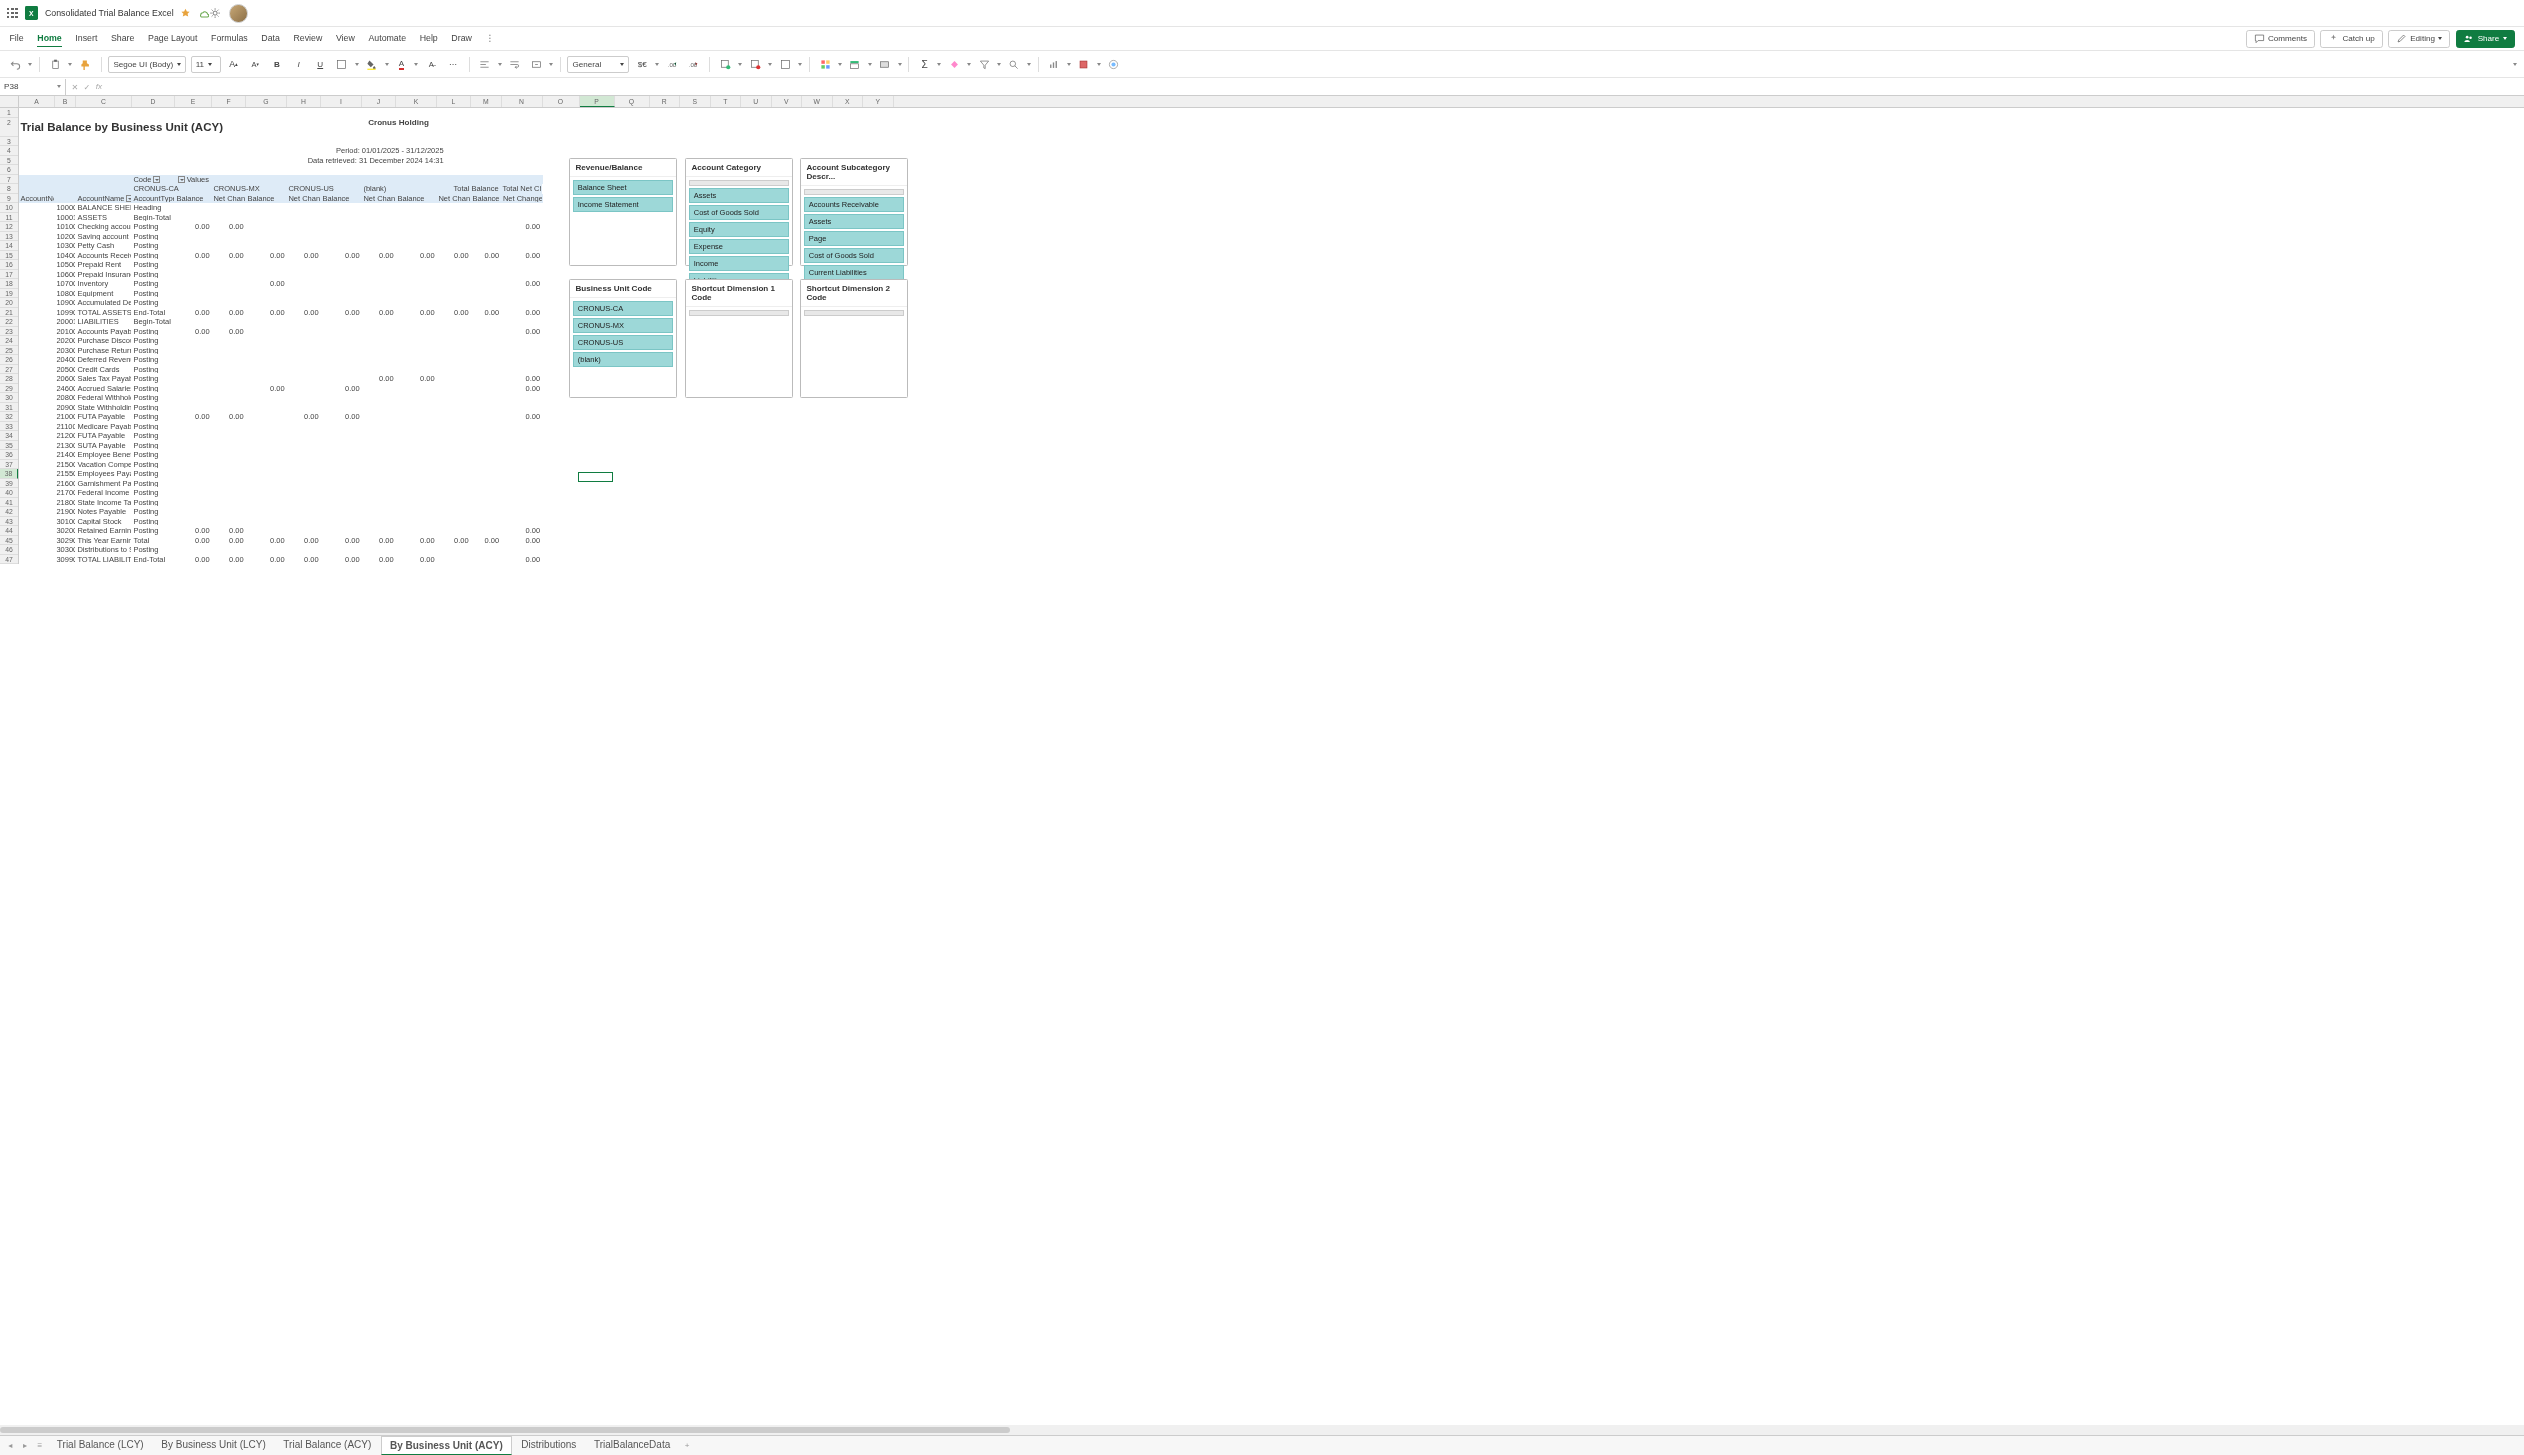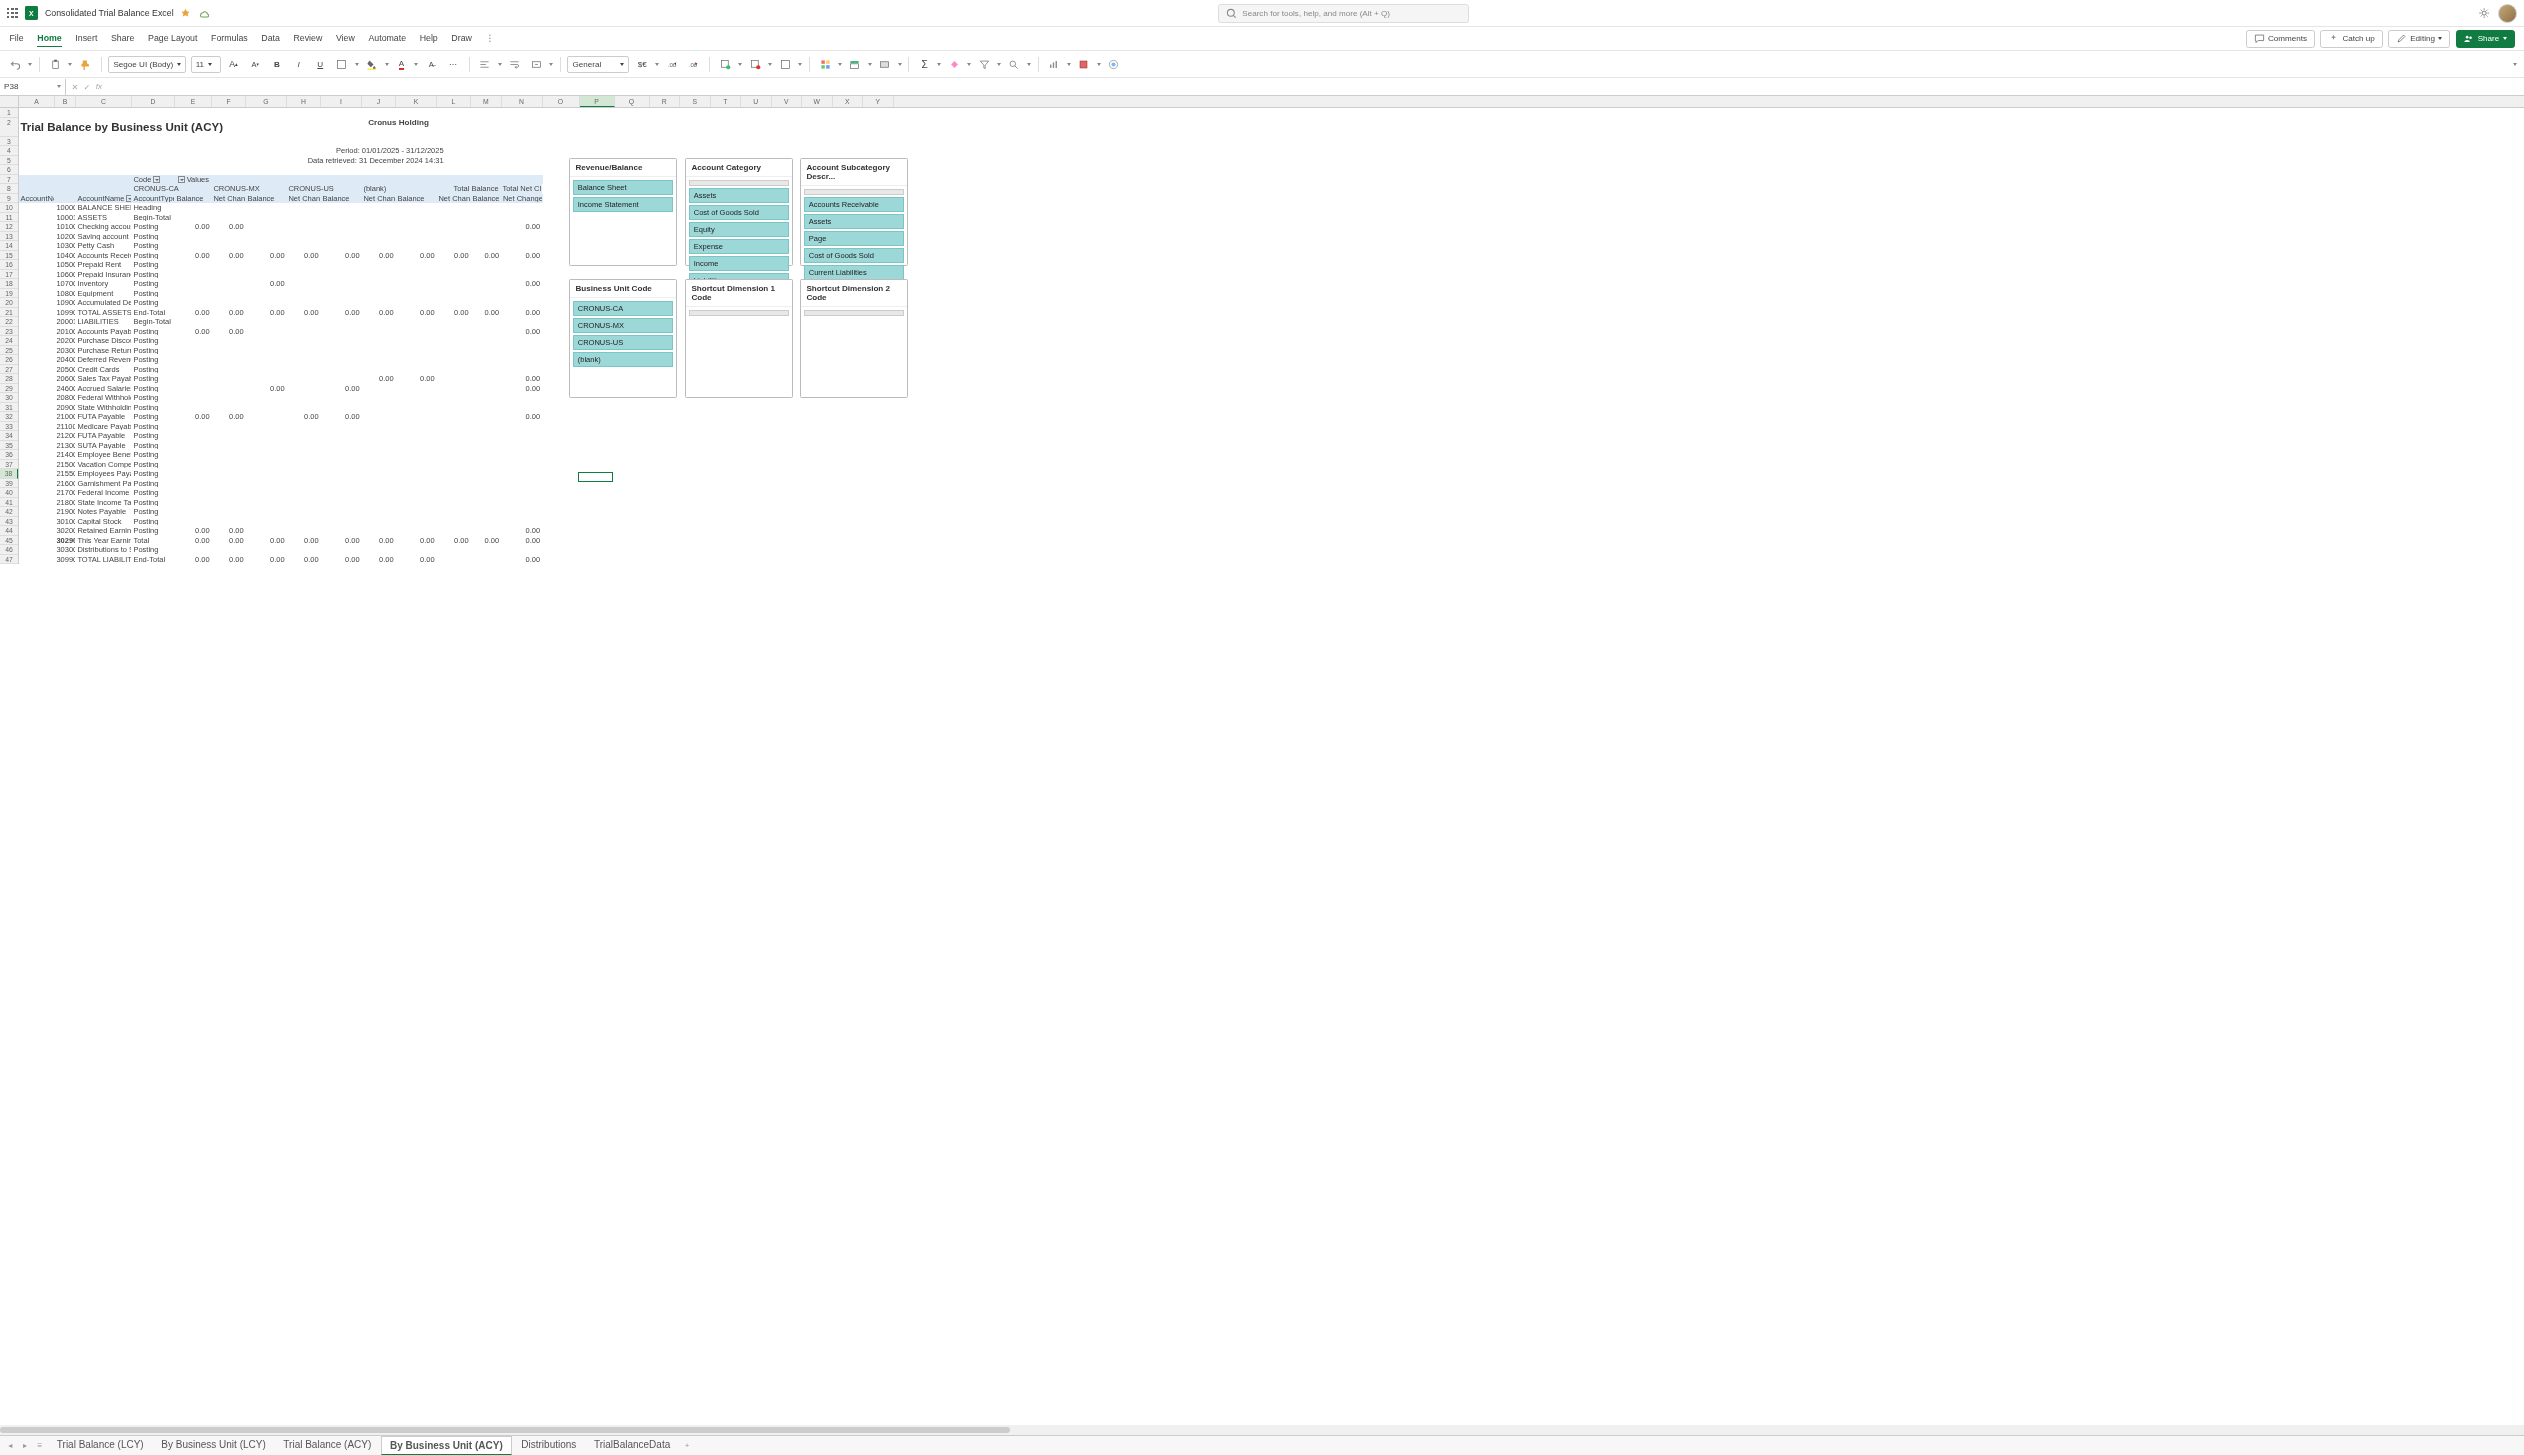--- a/index.html
+++ b/index.html
@@ -98,29 +98,20 @@
         <span></span>
       </div>
     <div class="excel-icon">X</div>
     <span class="doc-title">Consolidated Trial Balance Excel</span>
     <svg class="badge-icon" viewBox="0 0 16 16">
         <path fill="#e8a33d" d="M8 1l2 4 4 .5-3 3 1 4-4-2-4 2 1-4-3-3 4-.5z"></path>
       </svg>
     <svg class="badge-icon" viewBox="0 0 16 16">
         <path fill="none" stroke="#6aa84f" stroke-width="1.5" d="M4 10a3 3 0 013-3 4 4 0 017 2 2 2 0 01-1 4H5a2 2 0 01-1-3z"></path>
       </svg>
-  </div>
-  <div class="center">
-    <div class="searchbox">
-      <svg class="ico" viewBox="0 0 16 16">
-          <circle cx="7" cy="7" r="5" fill="none" stroke="#888" stroke-width="1.5"></circle>
-          <line x1="11" y1="11" x2="14" y2="14" stroke="#888" stroke-width="1.5"></line>
-        </svg>
-      <span>Search for tools, help, and more (Alt + Q)</span>
-    </div>
   </div>
   <div class="right">
     <svg class="gear-icon" viewBox="0 0 18 18">
         <circle cx="9" cy="9" r="3" fill="none" stroke="#666" stroke-width="1.3"></circle>
         <path fill="none" stroke="#666" stroke-width="1.3" d="M9 2v2M9 14v2M2 9h2M14 9h2M4 4l1.4 1.4M12.6 12.6L14 14M4 14l1.4-1.4M12.6 5.4L14 4"></path>
       </svg>
     <div class="avatar"></div>
   </div>
 </div>
 
@@ -1062,21 +1053,21 @@
           <div class="cell num" style="width: 34px;"></div>
           <div class="cell num" style="width: 41px;"></div>
           <div class="cell num" style="width: 34px;"></div>
           <div class="cell num" style="width: 41px;"></div>
           <div class="cell num" style="width: 34px;"></div>
           <div class="cell num" style="width: 30.5px;"></div>
           <div class="cell num" style="width: 41px;">0.00</div>
         </div>
         <div class="row">
           <div class="cell" style="width: 36px;"></div>
-          <div class="cell" style="width: 21px; font-weight: bold;">30290</div>
+          <div class="cell" style="width: 21px;">30290</div>
           <div class="cell" style="width: 56px;">This Year Earnings</div>
           <div class="cell" style="width: 43px;">Total</div>
           <div class="cell num" style="width: 37px;">0.00</div>
           <div class="cell num" style="width: 34px;">0.00</div>
           <div class="cell num" style="width: 41px;">0.00</div>
           <div class="cell num" style="width: 34px;">0.00</div>
           <div class="cell num" style="width: 41px;">0.00</div>
           <div class="cell num" style="width: 34px;">0.00</div>
           <div class="cell num" style="width: 41px;">0.00</div>
           <div class="cell num" style="width: 34px;">0.00</div>

